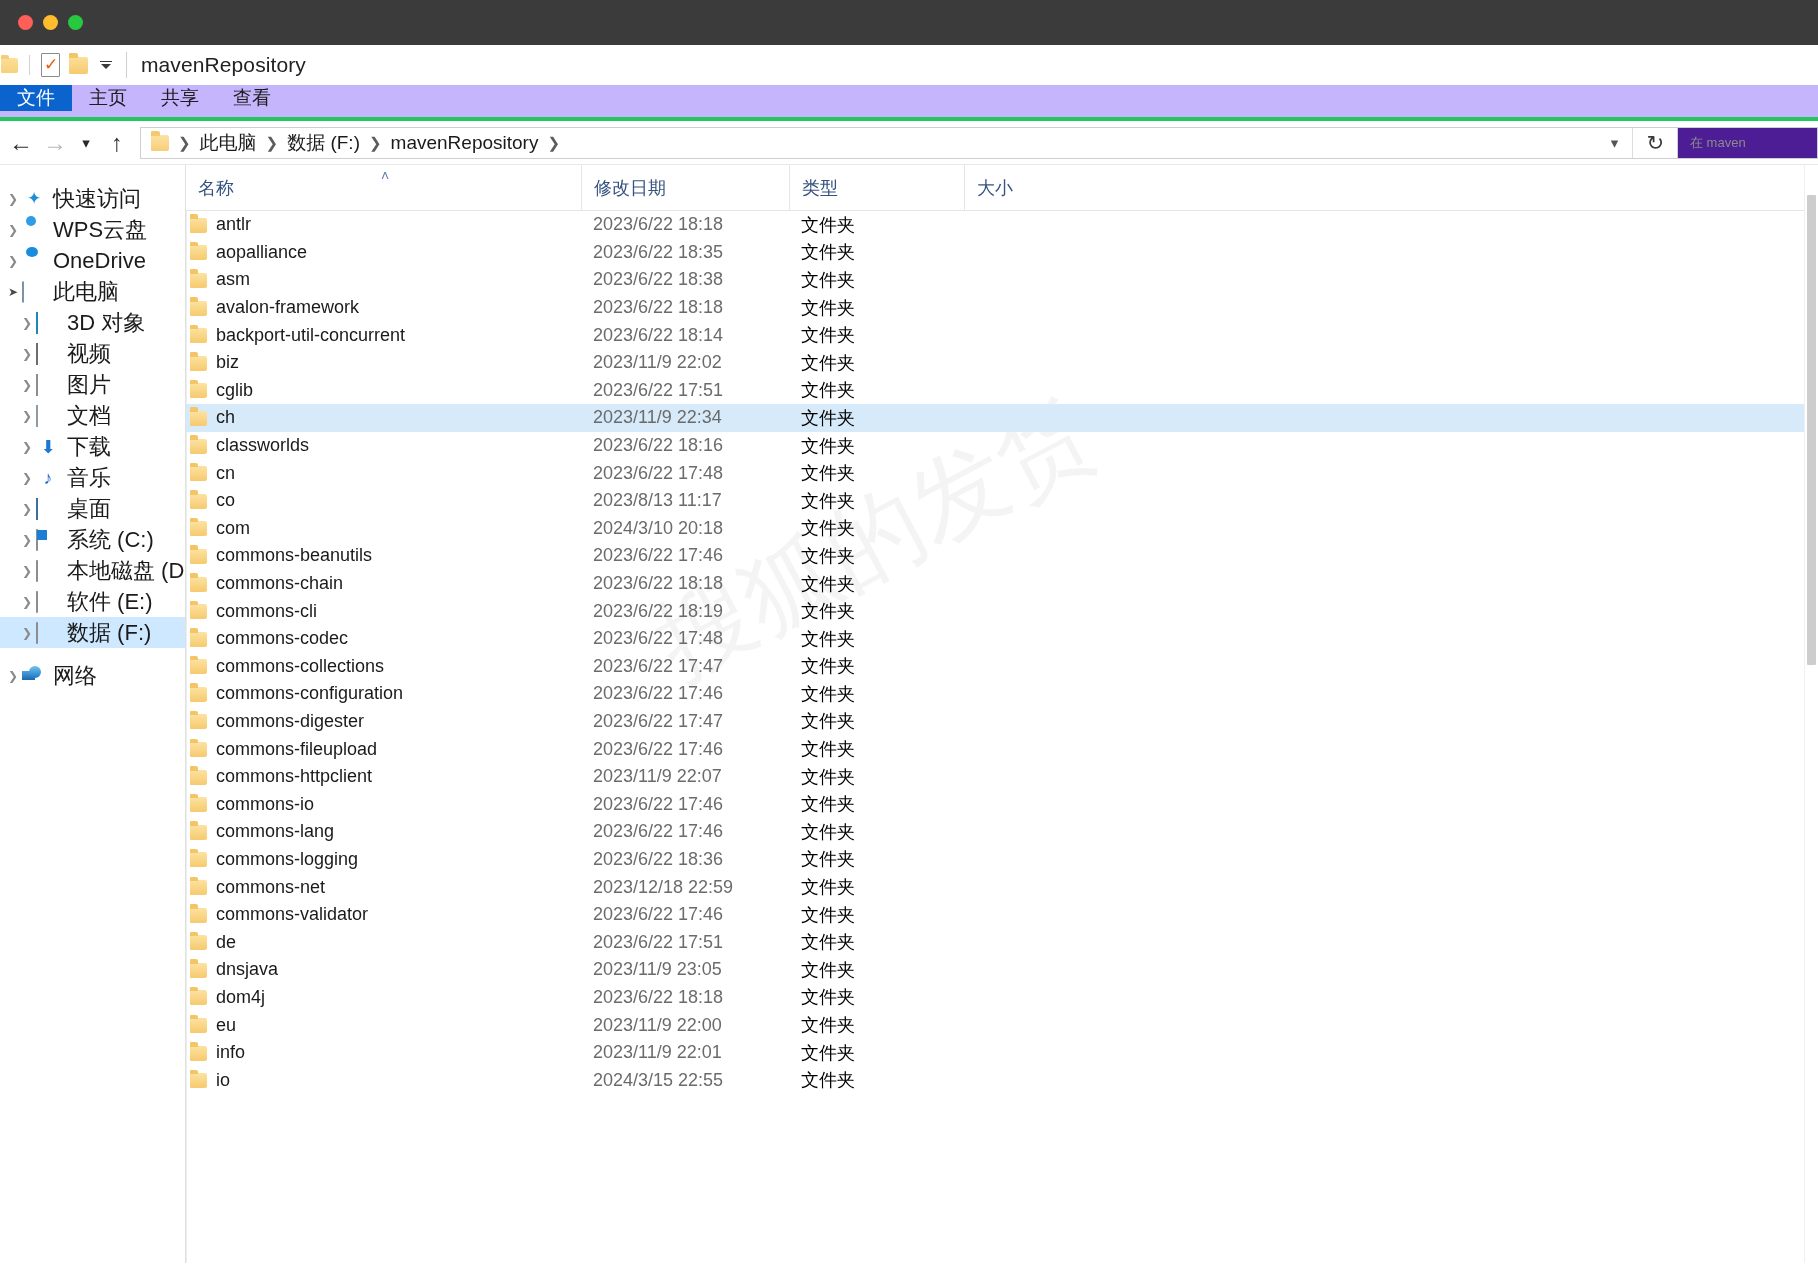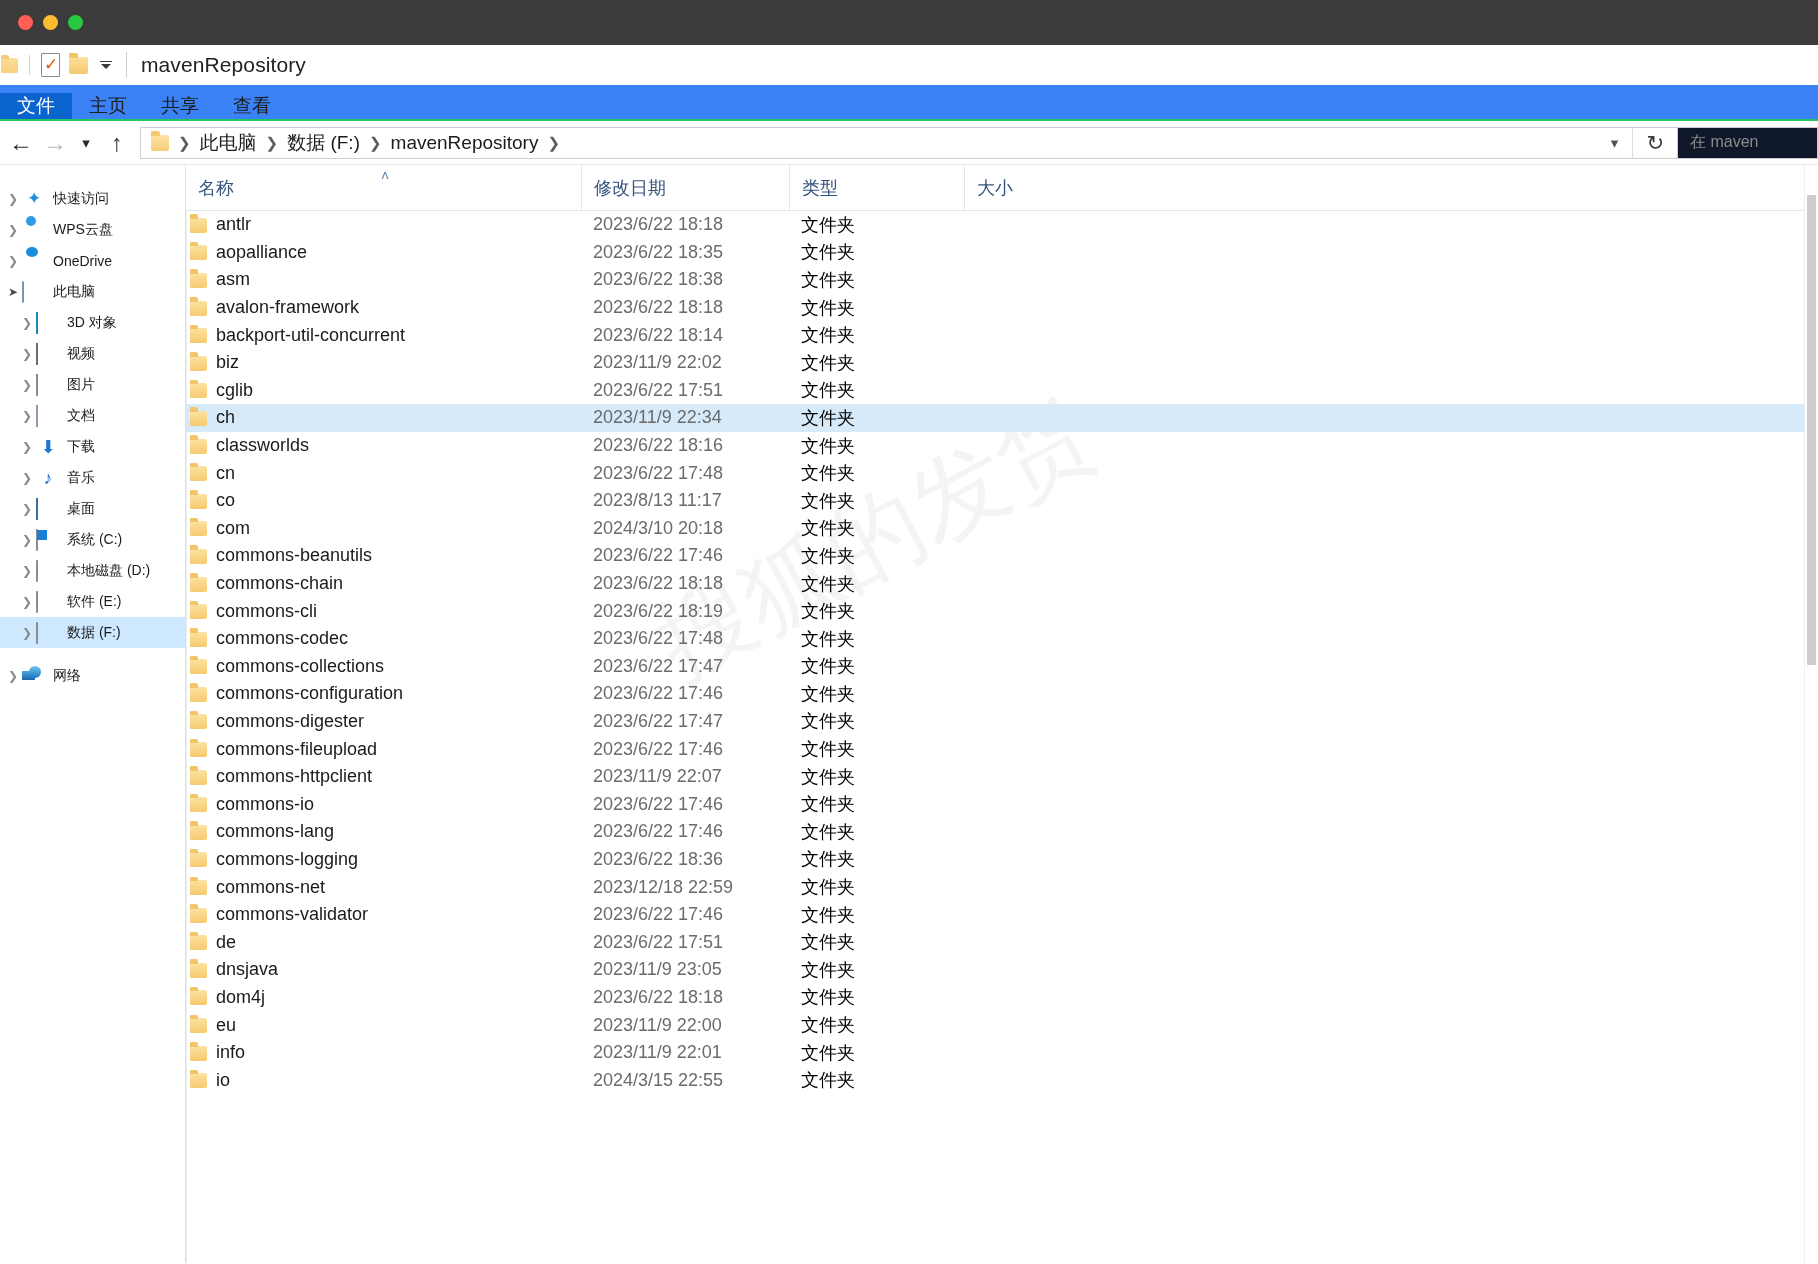--- a/index.html
+++ b/index.html
@@ -70,23 +70,23 @@
   .qa-caret .tri {
     width:0;height:0;border-left:5px solid transparent;border-right:5px solid transparent;
     border-top:5px solid #3a3a3a;
   }
   .qa-sep2 { width:1px; height:26px; background:#cfcfcf; margin:0 14px 0 14px; }
   #window-title { font-size: 21px; color: #222; letter-spacing:0.1px; }
 
   
   #ribbon {
     height: 36px; width:100%;
-    background:#3b82f6;
-    display:flex; align-items:flex-end;
-    border-bottom: 2px solid #22c55e;
+    background:#c4b5fd;
+    display:flex; align-items:flex-start;
+    border-bottom: 4px solid #22c55e;
   }
   .rtab {
     display:flex; align-items:center; justify-content:center;
     font-size:19px; color:#1d1d1d; padding: 0 17px;
     cursor:default;
   }
   .rtab.active { background:#0b63ce; color:#ffffff; }
 
   
   #navbar {
@@ -123,23 +123,23 @@
   }
   .crumb-text { font-size:19px; color:#1b1b1b; white-space:nowrap; }
   .crumb-sep { font-size:15px; color:#5c5c5c; margin:0 9px; flex:none; }
   #addr-spacer { flex:1; }
   .addr-chev { font-size:15px; color:#555; padding:0 14px; }
   .addr-divider { width:1px; height:30px; background:#dcdcdc; }
   .addr-refresh { font-size:21px; color:#3a3a3a; padding:0 13px; }
 
   #searchbox {
     width: 140px; height: 32px; flex:none;
-    border:1px solid #cfcfcf; border-left:none; background:#0f172a;
+    border:1px solid #cfcfcf; border-left:none; background:#4c1d95;
     display:flex; align-items:center; padding-left:12px;
-    font-size:16px; color:#8b8b8b;
+    font-size:13px; color:#8b8b8b;
     overflow:hidden; white-space:nowrap;
   }
 
   
   #body-split { display:flex; width:100%; height: 1098px; }
 
   
   #sidebar {
     width: 186px; flex:none; height:100%;
     background:#ffffff; border-right:1px solid #e0e0e0;
@@ -151,21 +151,21 @@
     white-space:nowrap;
   }
   .sb-item.selected { background:#cde8ff; }
   .sb-chev {
     width: 18px; flex:none; text-align:center;
     font-size: 12px; color:#8a8a8a;
   }
   .sb-chev.expanded { color:#4a4a4a; }
   .sb-indent { width: 14px; flex:none; }
   .sb-icon { width:24px; height:20px; flex:none; margin-right:7px; position:relative; }
-  .sb-label { font-size:14px; }
+  .sb-label { font-size:22px; }
 
   
   .ic-star { color:#1e8fd5; font-size:17px; line-height:20px; display:block; text-align:center; }
   .ic-cloud {
     width:20px;height:12px;border-radius:9px;
     background:linear-gradient(90deg,#2f9ce8,#37c2e0);
     margin-top:5px; position:relative;
   }
   .ic-cloud:before{content:"";position:absolute;left:4px;top:-4px;width:10px;height:10px;border-radius:50%;background:#2f9ce8;}
   .ic-onedrive {

